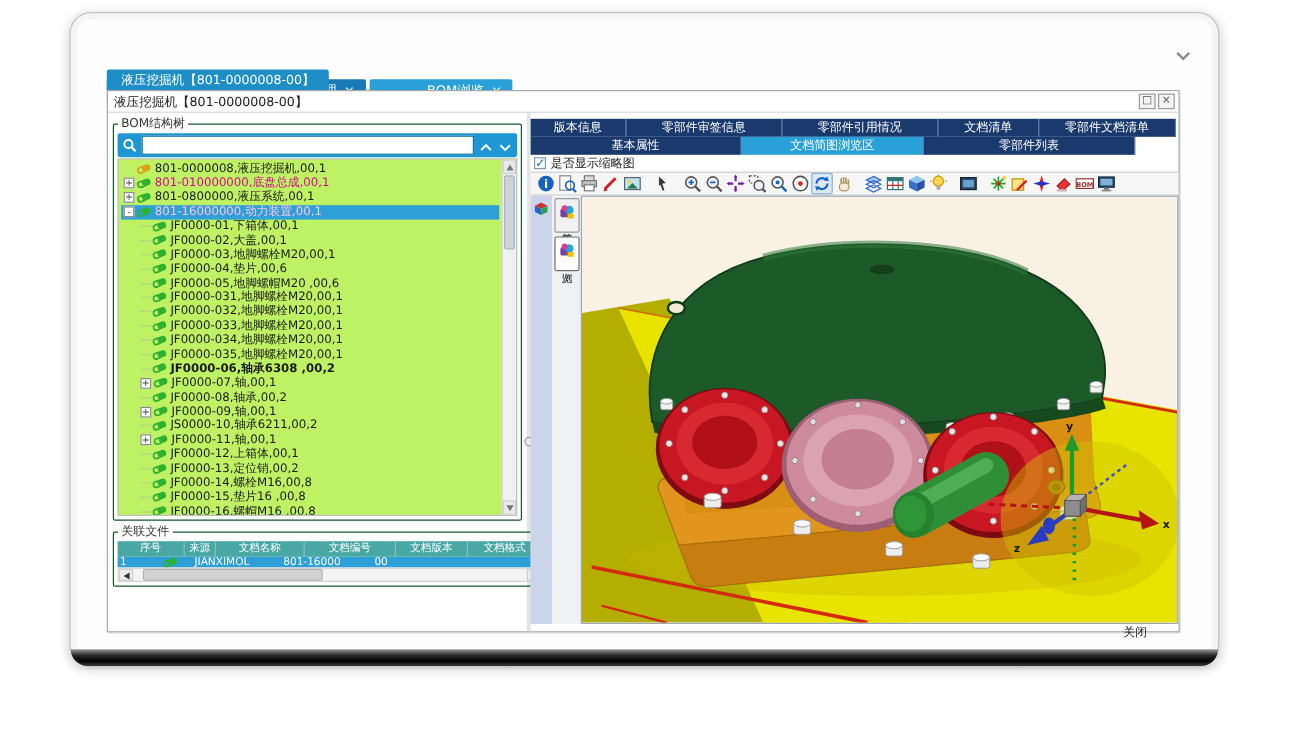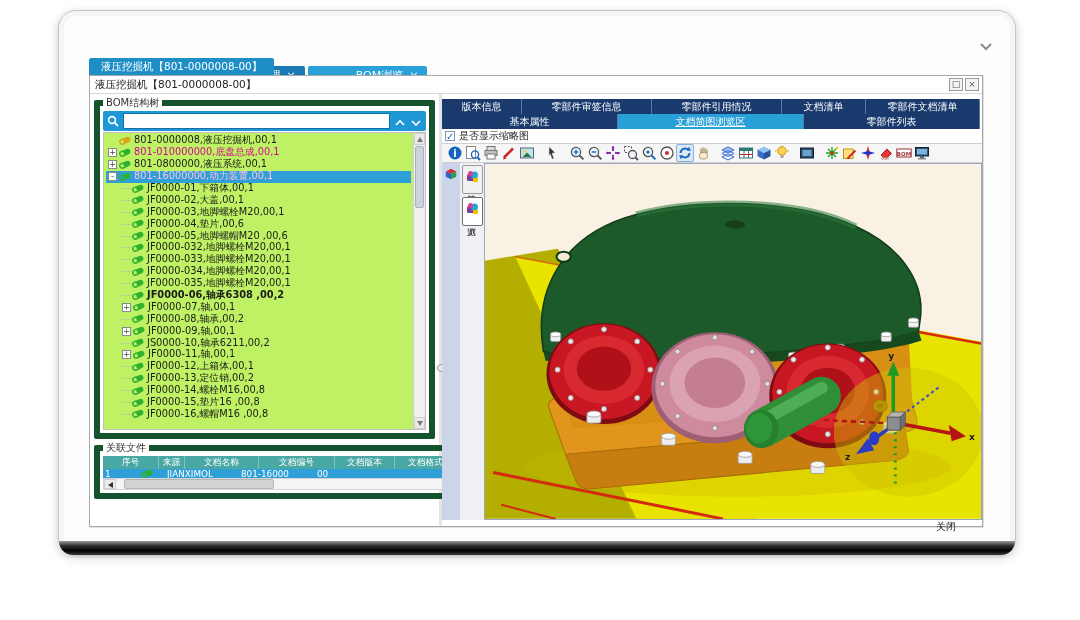--- a/index.html
+++ b/index.html
@@ -32,21 +32,21 @@
   .panel-title { height:18px; display:flex; align-items:center; justify-content:space-between;
     padding:0 3px 0 5px; border-bottom:1px solid #d8d8d8; }
   .panel-title-text { font-size:10.5px; color:#222; }
   .pt-btns { display:flex; gap:2px; }
   .pt-btn { width:14px; height:13px; border:1px solid #9a9a9a; background:#f3f3f3;
     font-size:9px; line-height:11px; text-align:center; color:#555; cursor:pointer; }
   .panel-body { display:flex; height:432px; }
 
   
   .left-col { width:352px; position:relative; padding-top:2px; border-right:3px solid #e4e4e4; }
-  fieldset.group { margin:0 4px 2px 4px; border:6px solid #14532d; border-radius:2px; padding:1px 3px 3px 3px; }
+  fieldset.group { margin:0 4px 2px 4px; border:1px solid #14532d; border-radius:2px; padding:1px 3px 3px 3px; }
   fieldset.group legend { font-size:10px; color:#333; padding:0 3px; }
   .search-row { height:20px; background:var(--accent); display:flex; align-items:center; border-radius:2px; }
   .search-icon-box { width:20px; display:flex; justify-content:center; cursor:pointer; }
   .search-input { flex:1; height:16px; border:1px solid #1273a8; font-size:10px; padding:0 3px; outline:none; }
   .search-chevrons { width:36px; display:flex; justify-content:space-evenly; cursor:pointer; }
   .tree-box { position:relative; height:298px; border:1px solid #c0c0c0; background:#bef264;
     margin-top:1px; overflow:hidden; padding:2px 14px 2px 2px; }
   .trow { display:flex; align-items:center; height:11.9px; font-size:9.8px; color:#1a1a1a;
     white-space:nowrap; cursor:pointer; }
   .trow.sel { background:var(--selection); color:#ff9cc8; }
@@ -273,20 +273,30 @@
                     <span>JF0000-05,地脚螺帽M20 ,00,6</span>
                   </div>
                   <div class="trow" style="padding-left: 16px;">
                     <span class="dash"></span>
                     <span class="ticon">
                       <svg width="12" height="10" viewBox="0 0 12 10">
                         <rect x="0.8" y="3.2" width="6.2" height="4.6" rx="2.2" fill="none" stroke="#2eb12e" stroke-width="1.5" transform="rotate(-18 4 5.5)"></rect>
                         <rect x="4.8" y="1.6" width="6.2" height="4.6" rx="2.2" fill="#2eb12e" stroke="#2eb12e" transform="rotate(-18 8 4)"></rect>
                       </svg>
                     </span>
+                    <span>JF0000-031,地脚螺栓M20,00,1</span>
+                  </div>
+                  <div class="trow" style="padding-left: 16px;">
+                    <span class="dash"></span>
+                    <span class="ticon">
+                      <svg width="12" height="10" viewBox="0 0 12 10">
+                        <rect x="0.8" y="3.2" width="6.2" height="4.6" rx="2.2" fill="none" stroke="#2eb12e" stroke-width="1.5" transform="rotate(-18 4 5.5)"></rect>
+                        <rect x="4.8" y="1.6" width="6.2" height="4.6" rx="2.2" fill="#2eb12e" stroke="#2eb12e" transform="rotate(-18 8 4)"></rect>
+                      </svg>
+                    </span>
                     <span>JF0000-032,地脚螺栓M20,00,1</span>
                   </div>
                   <div class="trow" style="padding-left: 16px;">
                     <span class="dash"></span>
                     <span class="ticon">
                       <svg width="12" height="10" viewBox="0 0 12 10">
                         <rect x="0.8" y="3.2" width="6.2" height="4.6" rx="2.2" fill="none" stroke="#2eb12e" stroke-width="1.5" transform="rotate(-18 4 5.5)"></rect>
                         <rect x="4.8" y="1.6" width="6.2" height="4.6" rx="2.2" fill="#2eb12e" stroke="#2eb12e" transform="rotate(-18 8 4)"></rect>
                       </svg>
                     </span>
@@ -469,21 +479,21 @@
         <div class="right-col">
           <div id="rtabs1" class="rtabs">
               <div class="rtab" style="width: 80px;">版本信息</div>
               <div class="rtab" style="width: 130px;">零部件审签信息</div>
               <div class="rtab" style="width: 130px;">零部件引用情况</div>
               <div class="rtab" style="width: 84px;">文档清单</div>
               <div class="rtab" style="width: 114px;">零部件文档清单</div>
             </div>
           <div id="rtabs2" class="rtabs row2">
               <div class="rtab" style="width: 176px;">基本属性</div>
-              <div class="rtab active" style="width: 186px; text-decoration: underline;">文档简图浏览区</div>
+              <div class="rtab active" style="width: 152px;">文档简图浏览区</div>
               <div class="rtab" style="width: 176px;">零部件列表</div>
             </div>
 
           <div class="check-row">
             <span class="cbx">✓</span>
             <span>是否显示缩略图</span>
           </div>
 
           <div id="toolbar" class="toolbar">
               <span class="tgroup">

